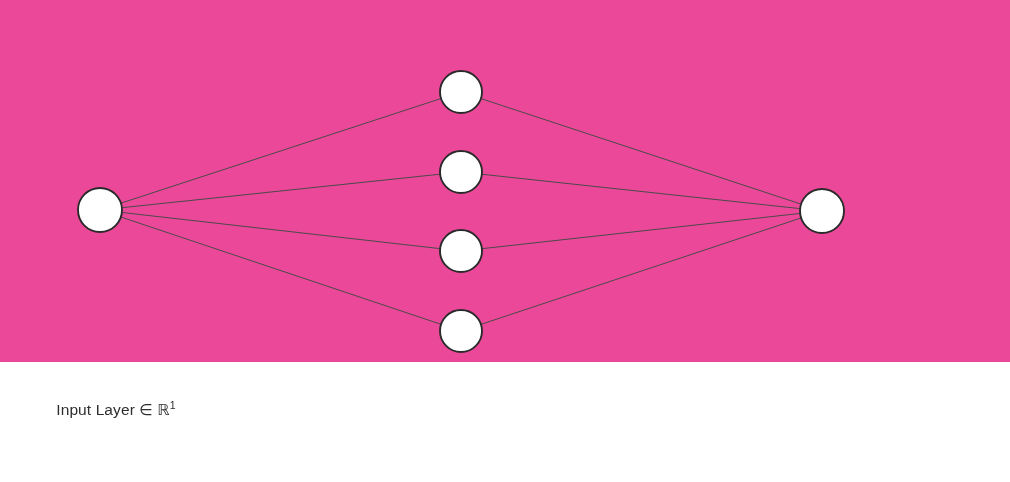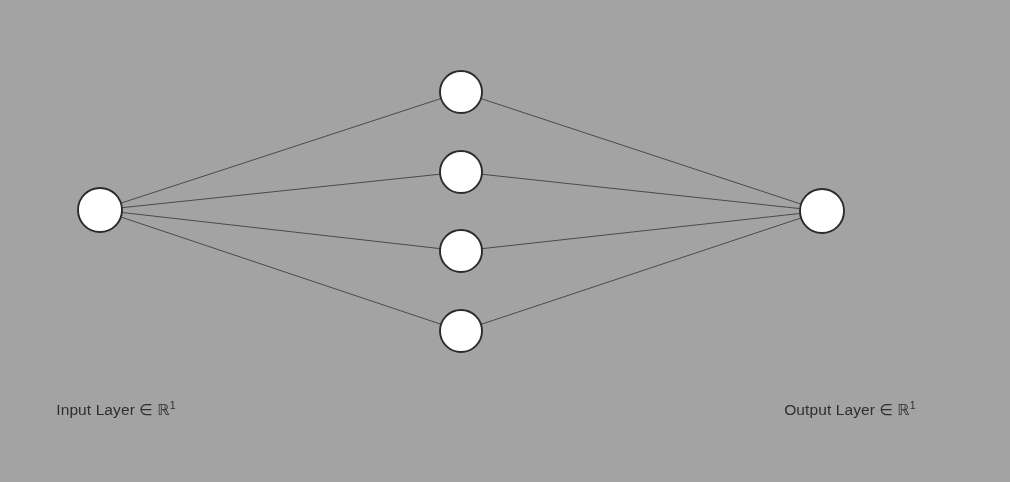--- a/index.html
+++ b/index.html
@@ -10,22 +10,22 @@
   body {
     width: 1010px;
     height: 482px;
     font-family: "Liberation Sans", "DejaVu Sans", sans-serif;
     overflow: hidden;
     position: relative;
   }
   #diagram-root {
     position: relative;
     width: 1010px;
-    height: 482px;
-    background: #a3a3a3;
+    height: 362px;
+    background: #ec4899;
   }
   #network-svg {
     position: absolute;
     left: 0;
     top: 0;
     width: 1010px;
     height: 482px;
     display: block;
   }
   .edge-line {
@@ -85,19 +85,14 @@
       </g>
   </svg>
 
   <div class="layer-label" id="label-input" style="left: 116px; top: 401px;">
     <span>Input Layer</span>
     <span>∈</span>
     <span class="mathbb">ℝ</span><sup>1</sup>
   </div>
 
 
-  <div class="layer-label" id="label-output" style="left: 850px; top: 401px;">
-    <span>Output Layer</span>
-    <span>∈</span>
-    <span class="mathbb">ℝ</span><sup>1</sup>
-  </div>
 
 </div>
 
 </body></html>

